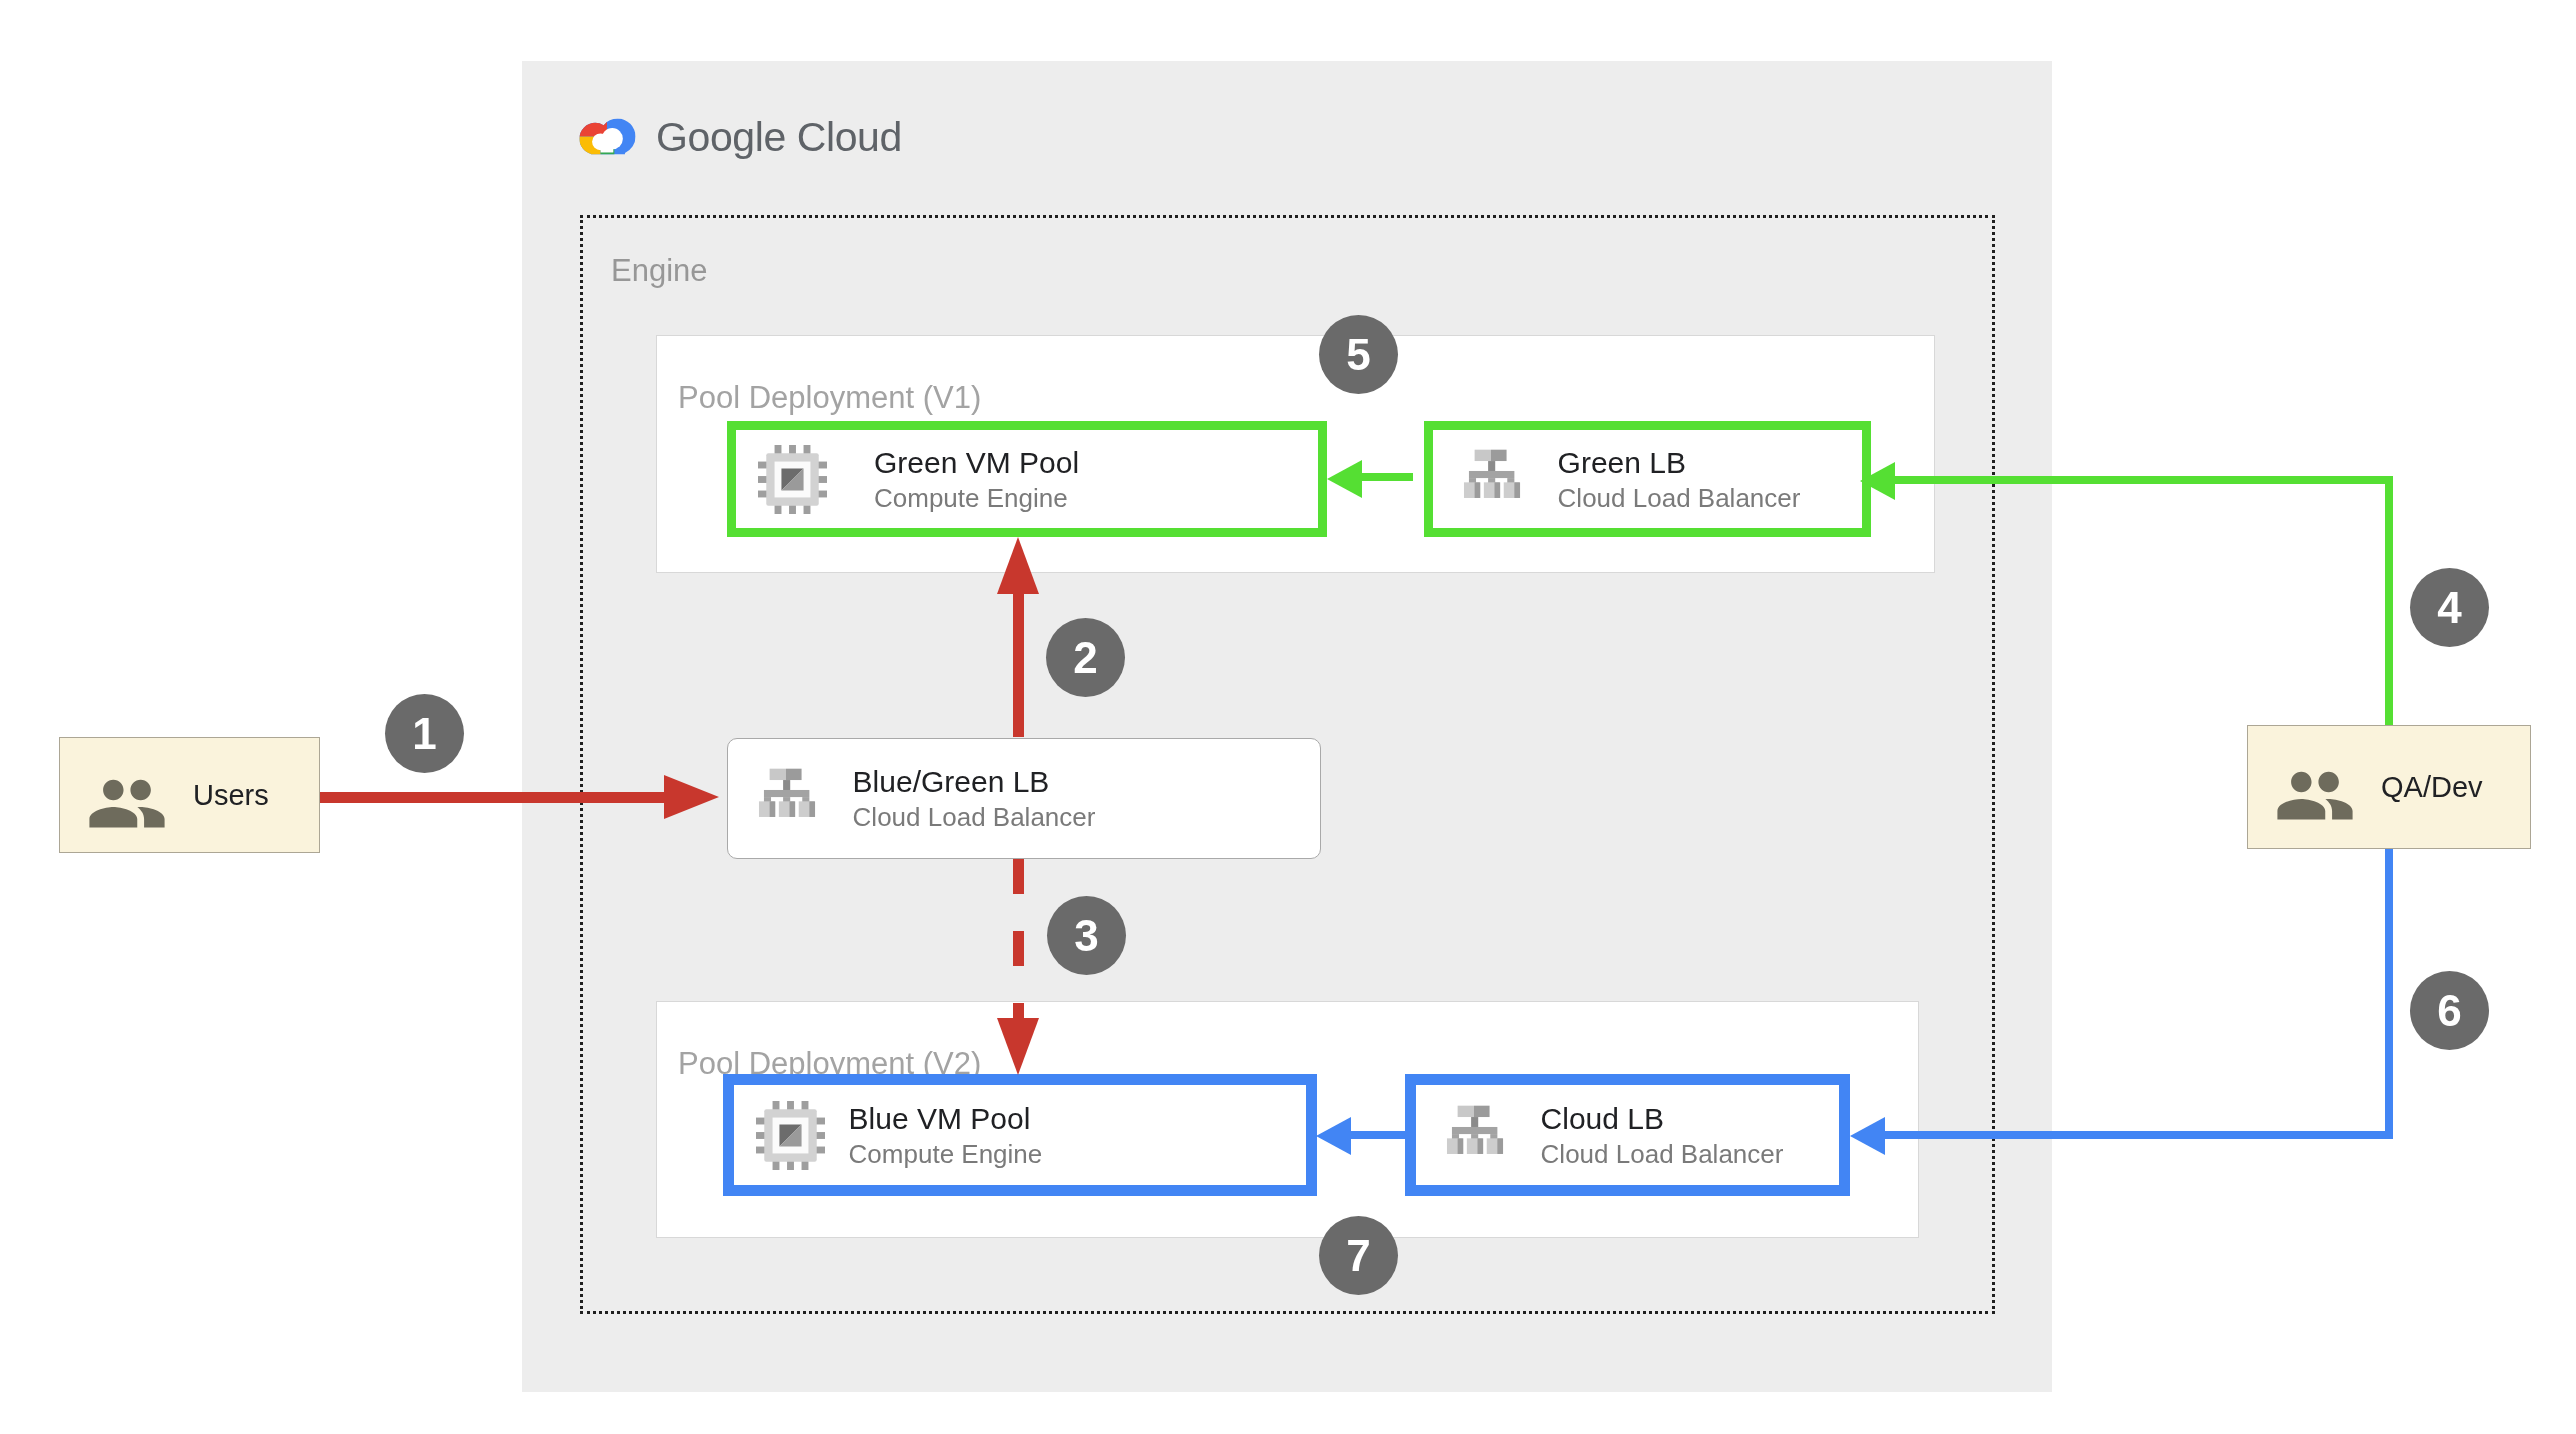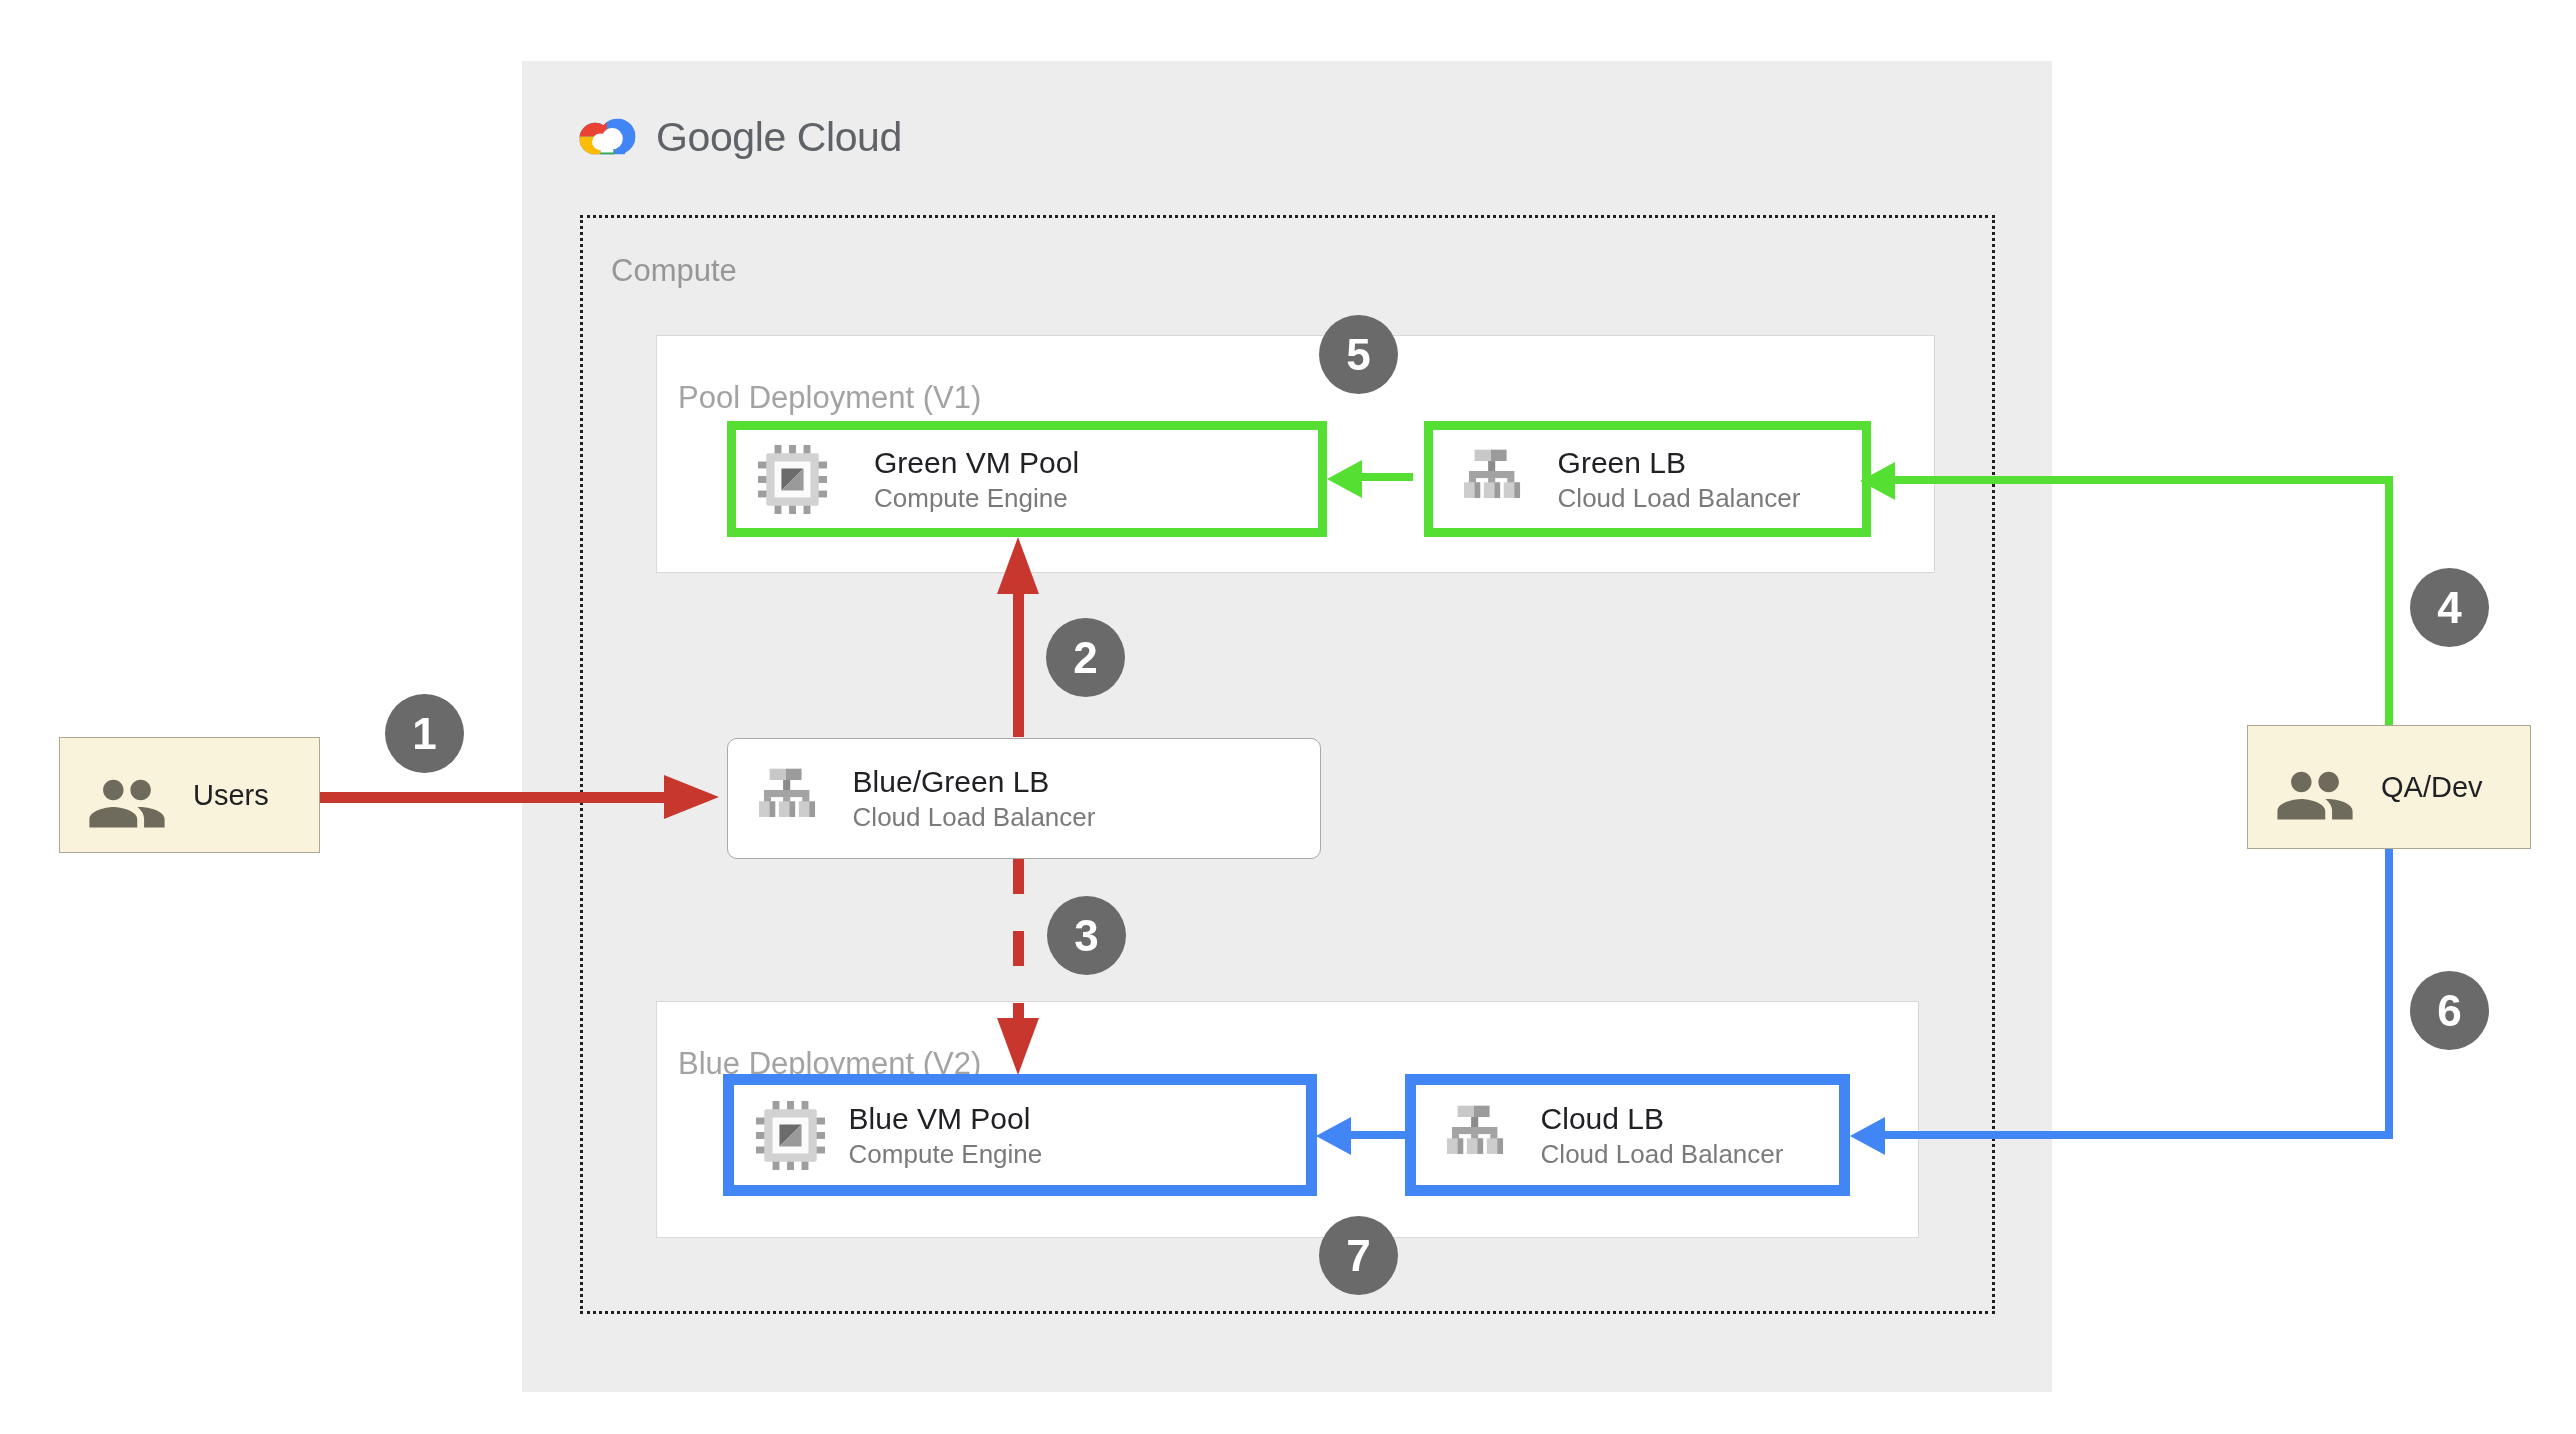--- a/index.html
+++ b/index.html
@@ -112,28 +112,28 @@
           <circle cx="25" cy="31" r="8" fill="#ffffff"></circle>
           <circle cx="36" cy="28" r="10" fill="#ffffff"></circle>
           <rect x="25" y="30" width="12" height="11" fill="#ffffff"></rect>
         </g>
       </svg>
     </span>
     <span class="logo-text">Google Cloud</span>
   </div>
 
   <div class="abs project-box">
-    <div class="abs project-label">Compute</div>
+    <div class="abs project-label">Engine</div>
   </div>
 
   <div class="abs dep-panel panel-green">
     <div class="abs dep-label">Pool Deployment (V1)</div>
   </div>
   <div class="abs dep-panel panel-blue">
-    <div class="abs dep-label">Blue Deployment (V2)</div>
+    <div class="abs dep-label">Pool Deployment (V2)</div>
   </div>
 
   <div class="abs node node-green green-vm">
     <span class="chip-icon">
       <svg viewBox="0 0 100 100">
         <g fill="#9e9e9e">
           <rect x="24" y="0" width="10" height="16"></rect>
             <rect x="45" y="0" width="10" height="16"></rect>
             <rect x="66" y="0" width="10" height="16"></rect>
           <rect x="24" y="84" width="10" height="16"></rect>

